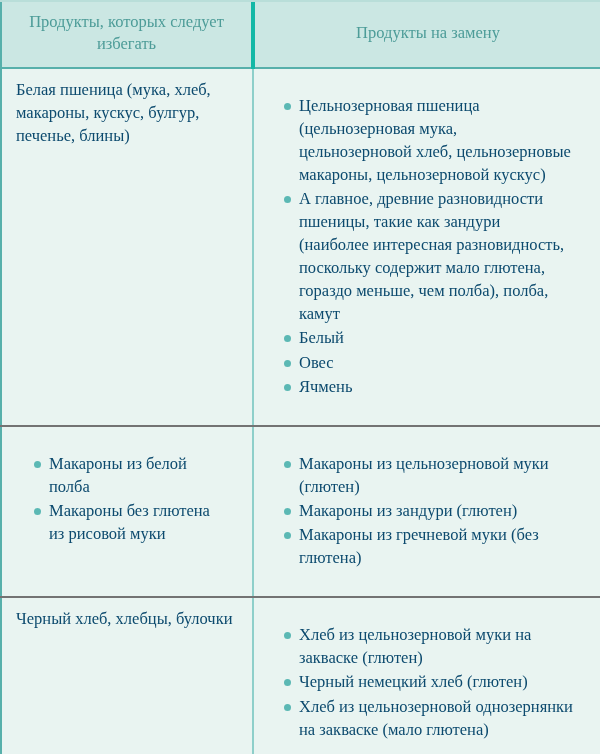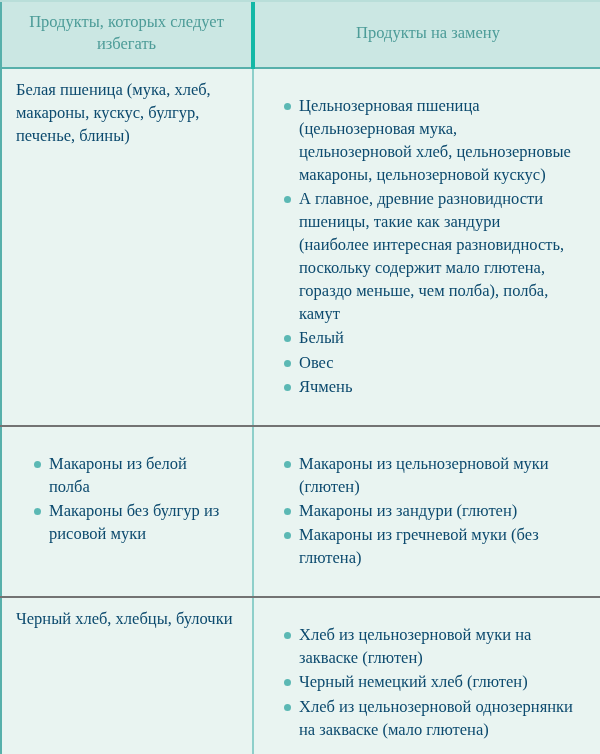--- a/index.html
+++ b/index.html
@@ -155,21 +155,21 @@
         </td>
       </tr>
 
       <tr>
         <td class="cell-avoid">
           <ul class="bullets">
             <li>
               <span>Макароны из белой полба</span>
             </li>
             <li>
-              <span>Макароны без булгур из рисовой муки</span>
+              <span>Макароны без глютена из рисовой муки</span>
             </li>
           </ul>
         </td>
         <td class="cell-replace">
           <ul class="bullets">
             <li>
               <span>Макароны из цельнозерновой муки (глютен)</span>
             </li>
             <li>
               <span>Макароны из зандури (глютен)</span>

